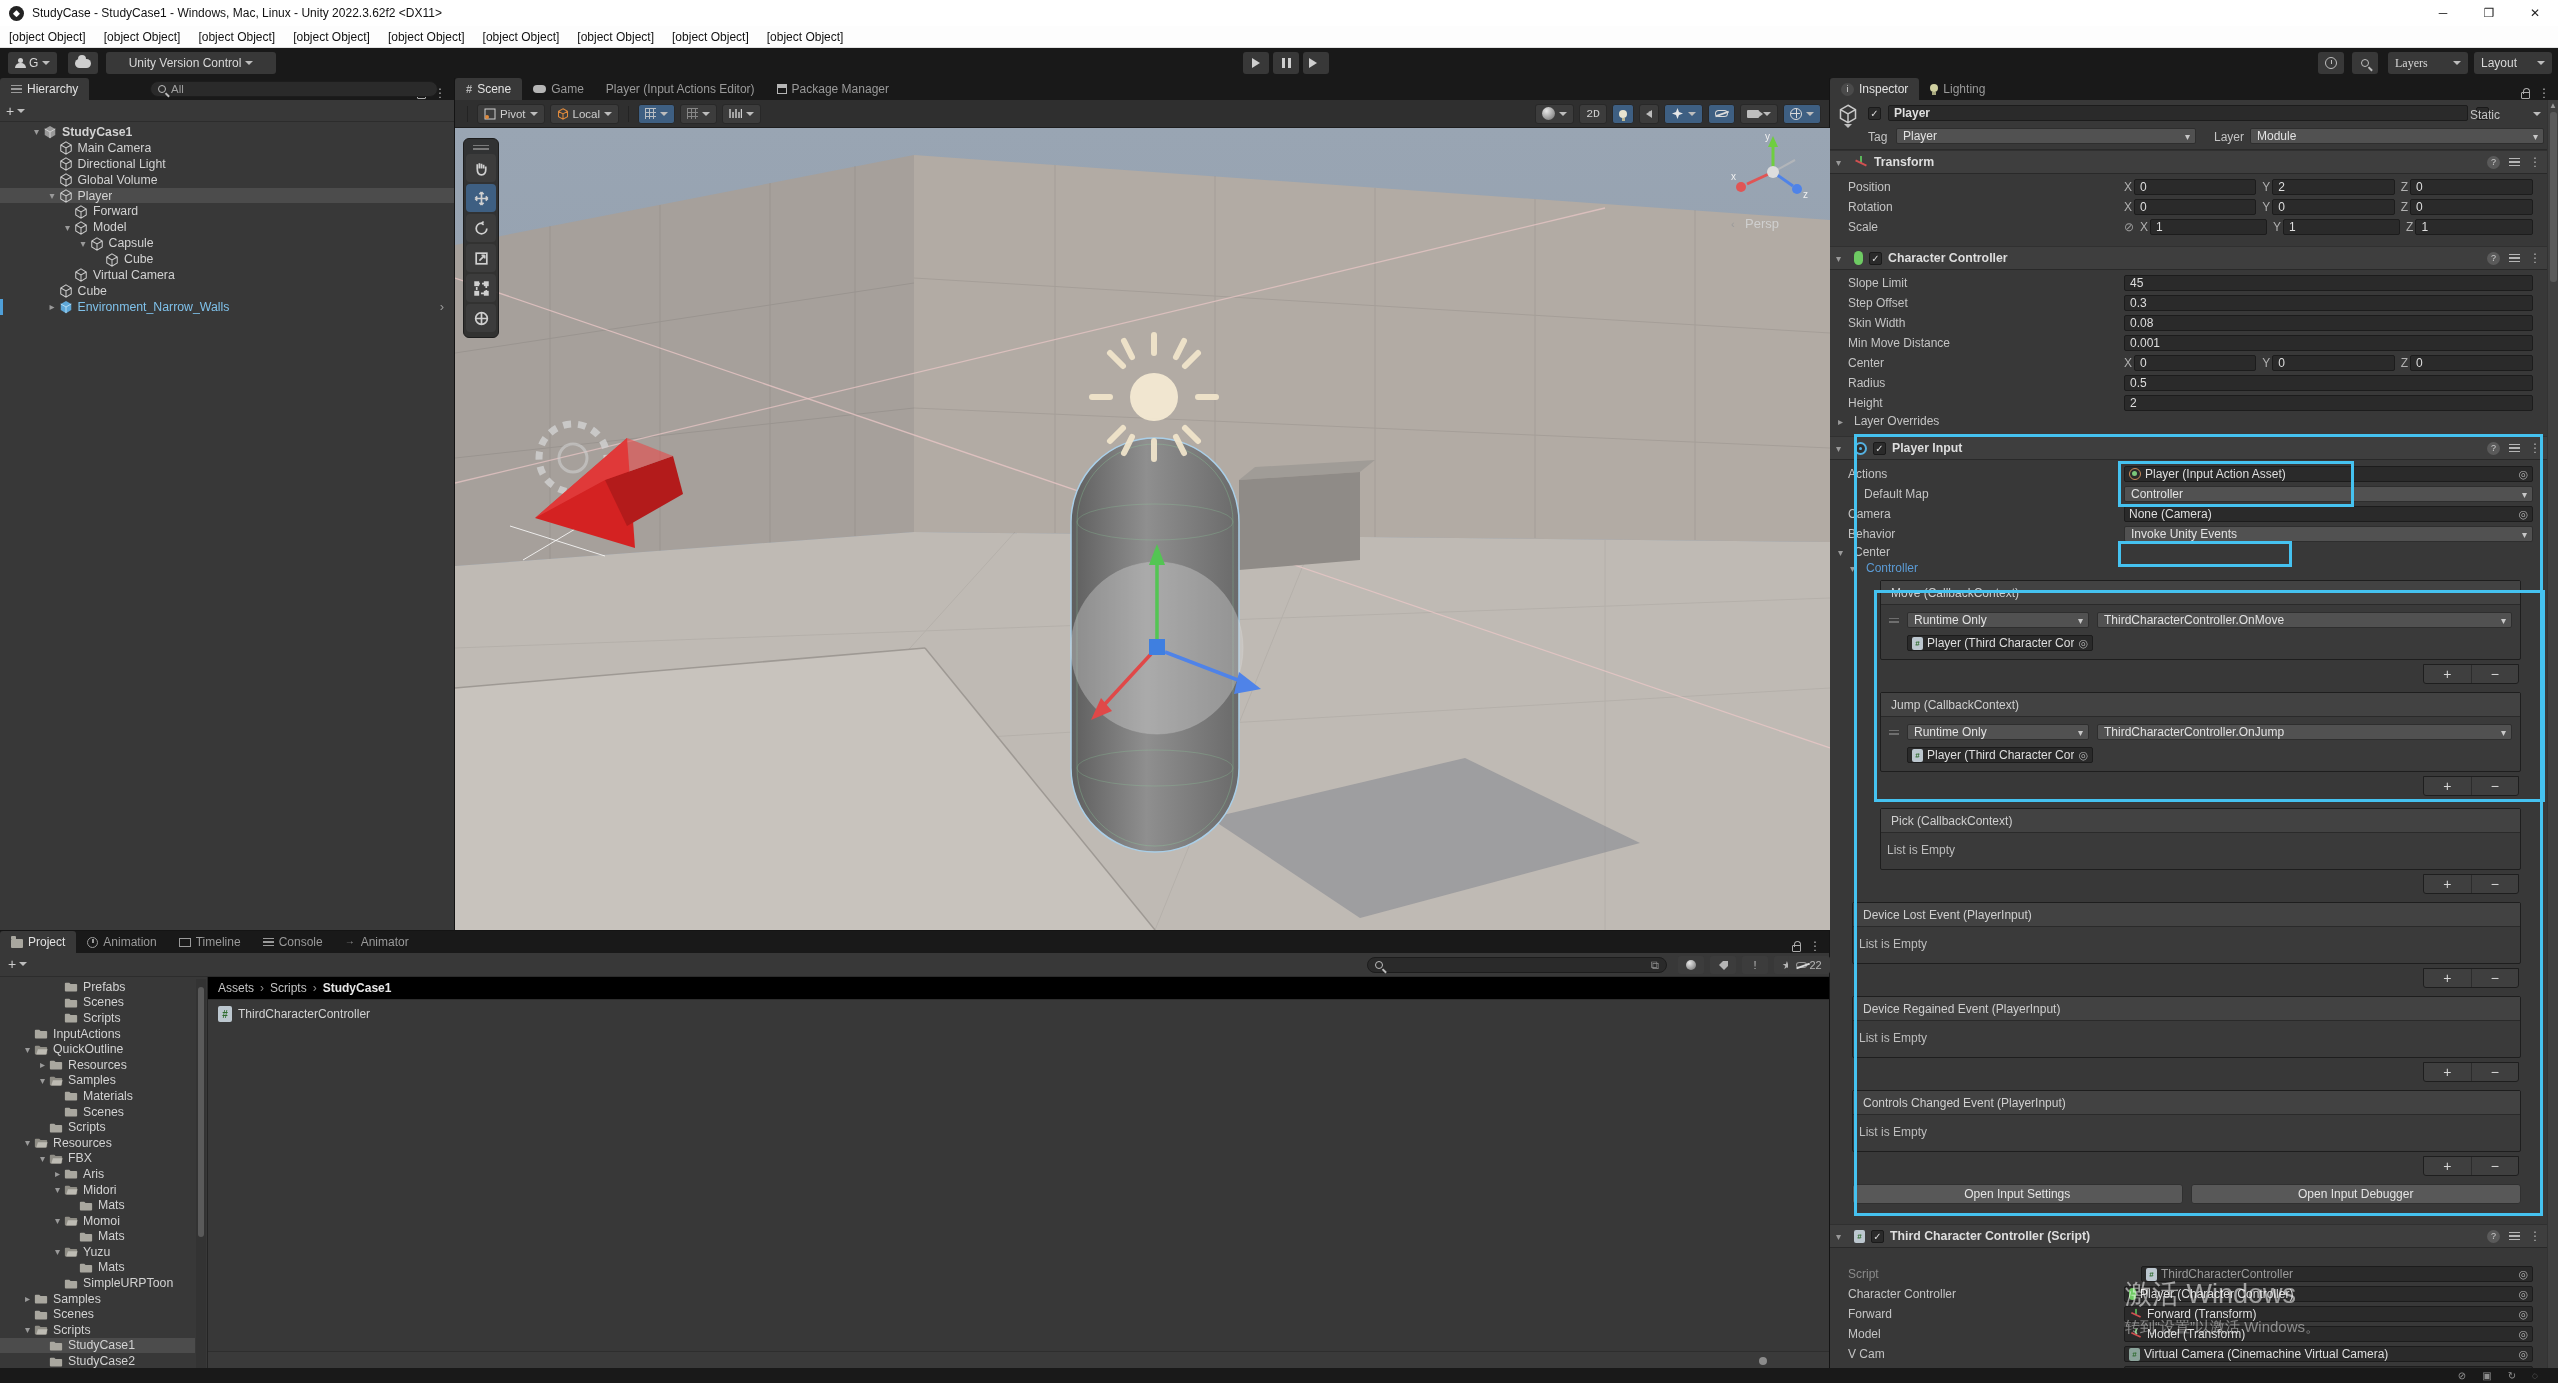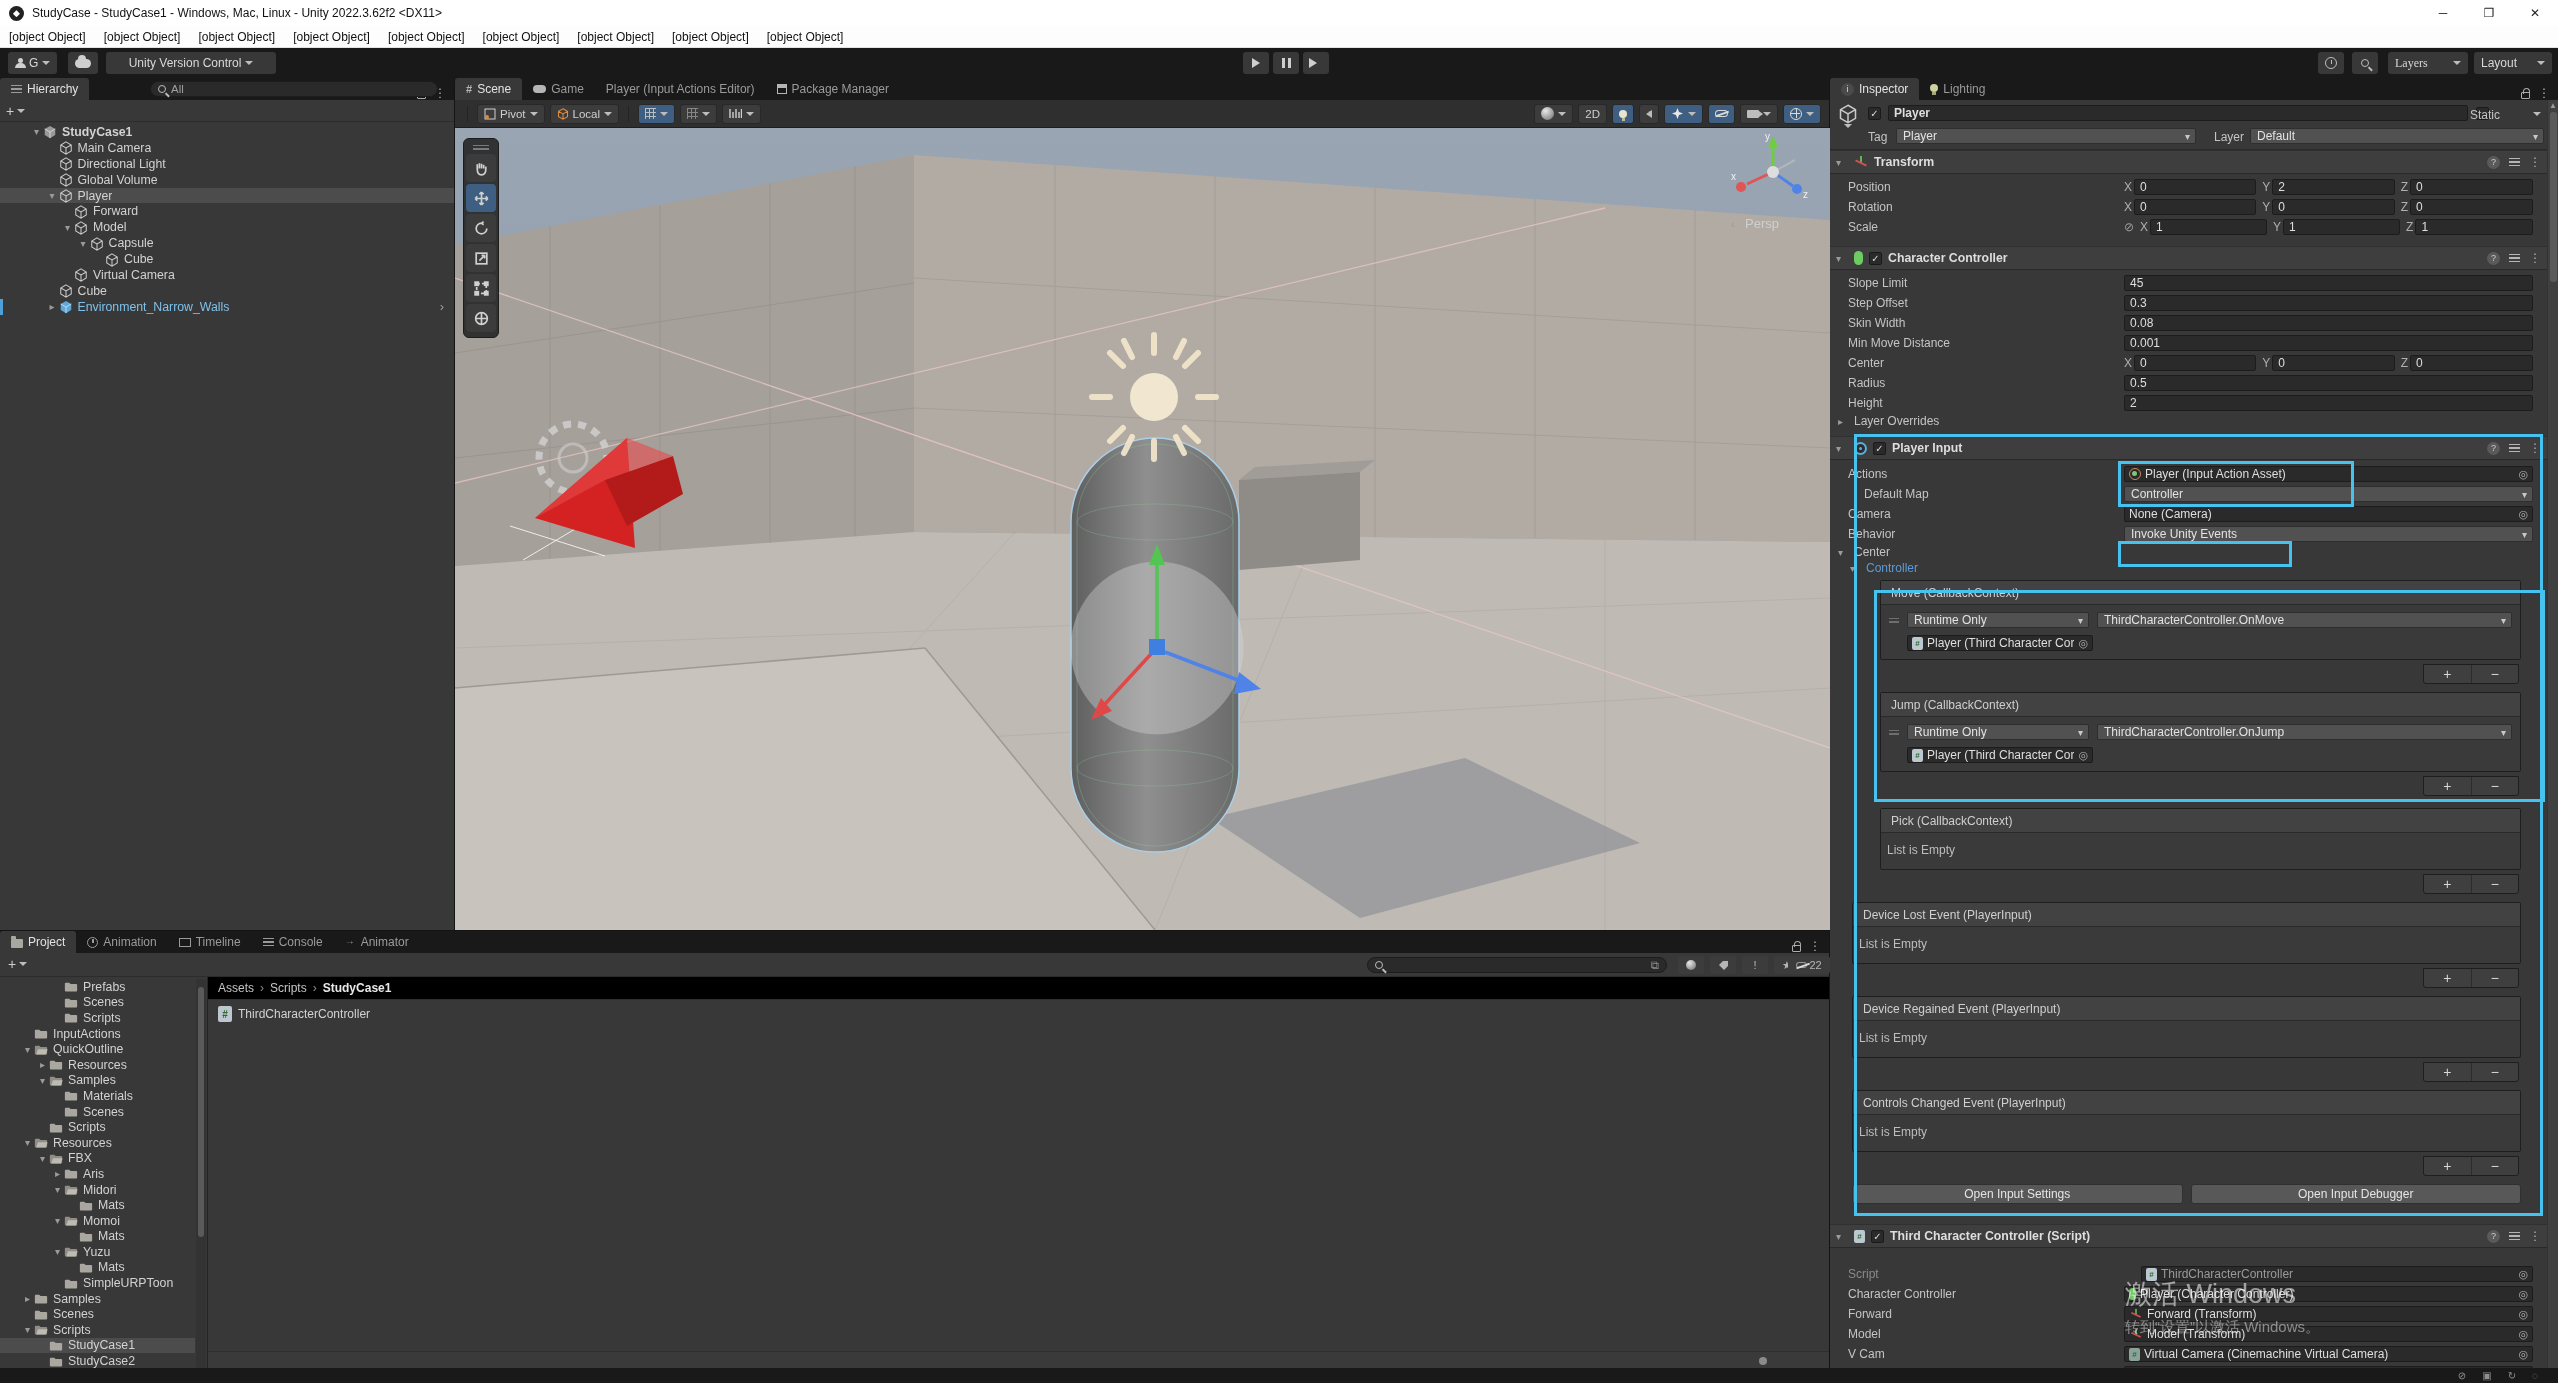--- a/index.html
+++ b/index.html
@@ -509,21 +509,21 @@
     <div class="stbtn">
         <span class="minigrid" style="opacity:.5"></span>
         <span class="caret"></span>
       </div>
     <div class="stbtn">
       <svg width="13" height="11" viewBox="0 0 13 11">
           <path d="M1 1 V10 M4 4 V10 M7 1 V10 M10 4 V10 M12.5 1 V10" stroke="#cfcfcf" stroke-width="1.4"></path>
         </svg>
       <span class="caret"></span>
     </div>
-    <div style="margin-left:auto;display:flex;gap:5px;align-items:center;">
+    <div style="margin-left:auto;display:flex;gap:5px;align-items:center;font-family:Liberation Mono, monospace;">
       <div class="stbtn">
           <span class="sphere"></span>
           <span class="caret"></span>
         </div>
       <div class="stbtn">
           <span>2D</span>
         </div>
       <div class="stbtn on">
           <span class="bulb"></span>
         </div>
@@ -1095,21 +1095,21 @@
     <span class="tfield" style="position:absolute;left:58px;top:5px;width:580px;font-weight:bold;">Player</span>
     <span class="cbox" style="position:absolute;left:646px;top:7px;"></span>
     <span style="position:absolute;left:640px;top:8px;color:var(--lbl);">Static</span>
     <span class="caret" style="position:absolute;left:703px;top:12px;"></span>
     <span style="position:absolute;left:38px;top:30px;color:var(--lbl);">Tag</span>
     <span class="dfield" style="position:absolute;left:66px;top:28px;width:300px;flex:none;">
         <span>Player</span>
       </span>
     <span style="position:absolute;left:384px;top:30px;color:var(--lbl);">Layer</span>
     <span class="dfield" style="position:absolute;left:420px;top:28px;width:294px;flex:none;">
-        <span>Default</span>
+        <span>Module</span>
       </span>
   </div>
 
   <div class="isec" style="top:72px;height:96px;">
     <div class="chead">
       <span class="fold">▾</span>
         <span class="trico"></span>
       <span class="title">Transform</span>
       <span class="right">
           <span class="helpico">?</span>

